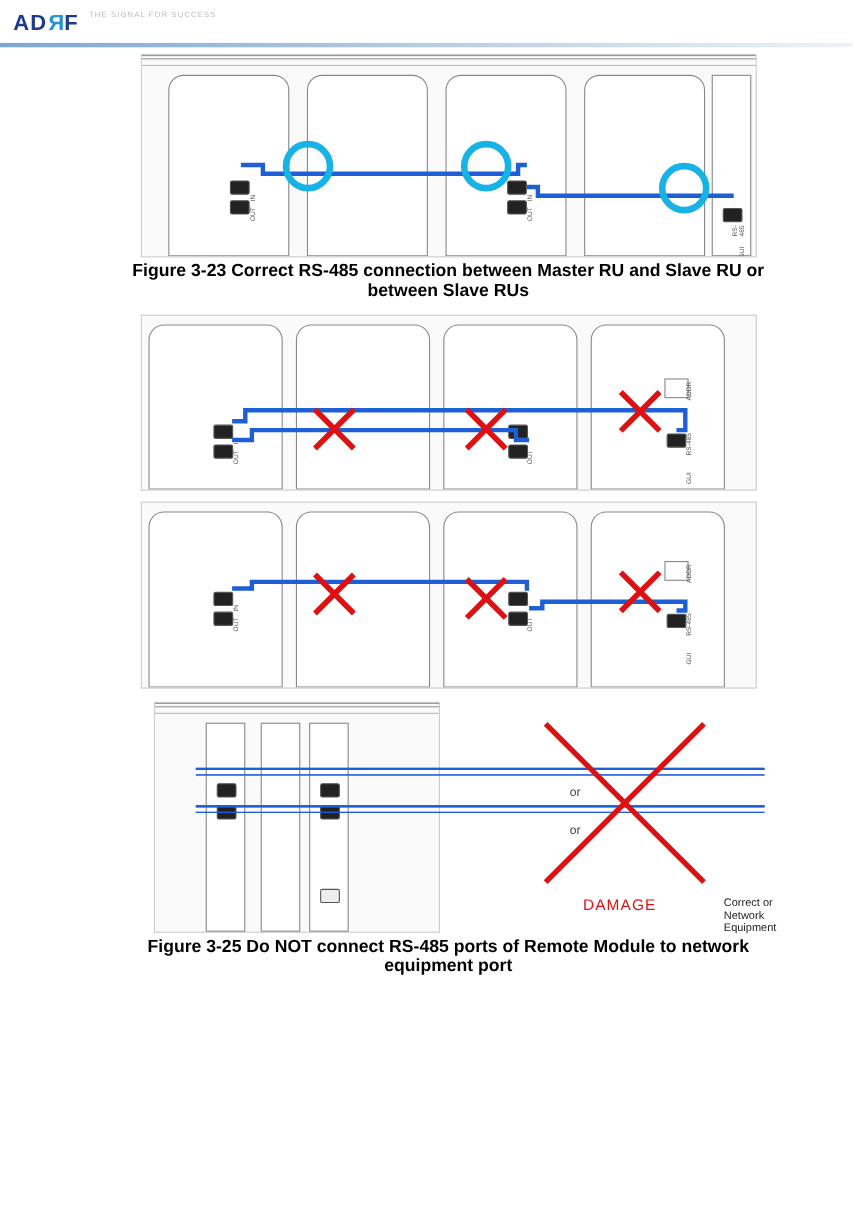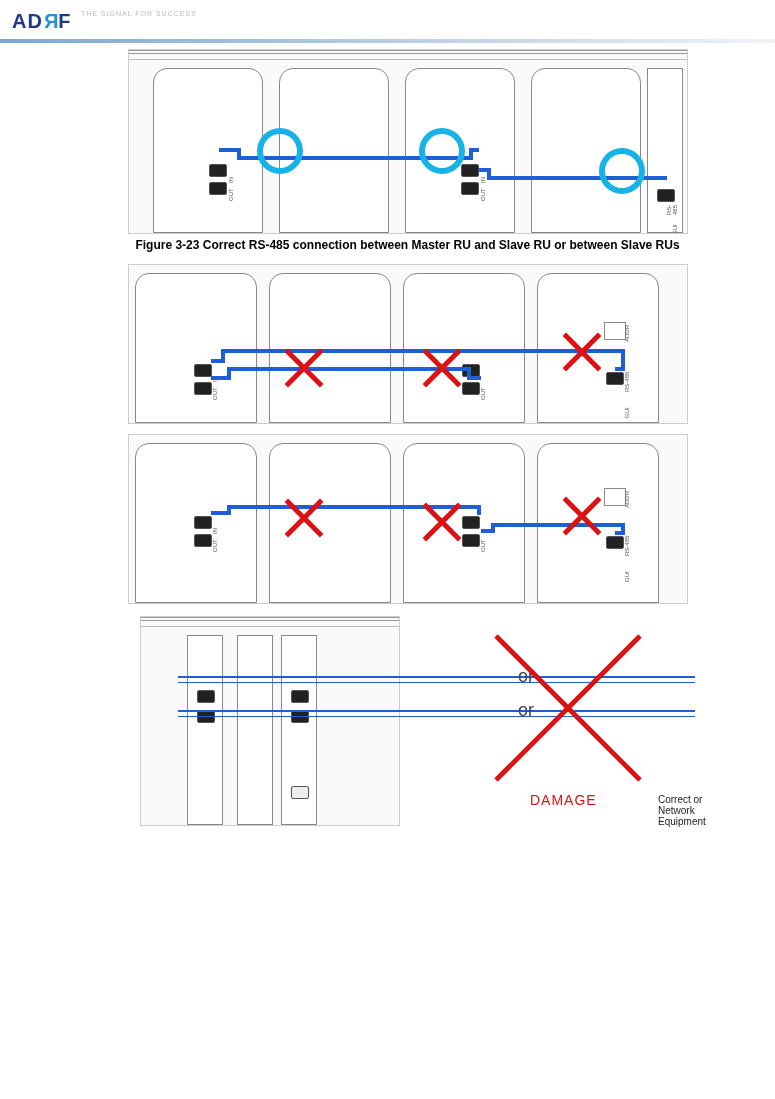--- a/index.html
+++ b/index.html
@@ -55,21 +55,21 @@
     overflow: hidden;
   }
   .fig1 { width: 560px; height: 185px; margin: 0 auto 4px auto; }
   .fig2a { width: 560px; height: 160px; margin: 8px auto 10px auto; }
   .fig2b { width: 560px; height: 170px; margin: 8px auto 4px auto; }
   .fig3wrap { display:flex; align-items:flex-end; gap:18px; margin:8px 0 4px 40px;}
   .fig3 { width: 260px; height: 210px; position:relative; border:1px solid #ccc; background:#fafafa }
   .caption {
     text-align: center;
     font-weight: bold;
-    font-size: 12px;
+    font-size: 16px;
     margin: 4px 0 10px 0;
   }
   .section-head {
     font-weight: bold;
     font-size: 12px;
     margin: 22px 0 4px -20px;
   }
   .footer {
     position: absolute;
     bottom: 28px;
@@ -108,21 +108,21 @@
     transform-origin:center;
   }
   .xmark::before{ transform:translateX(-50%) rotate(45deg);}
   .xmark::after{ transform:translateX(-50%) rotate(-45deg);}
   .bigx {
     position:absolute; width:160px; height:160px;
   }
   .bigx svg line { stroke:#d11; stroke-width:3;}
   .damage { color:#d11; font-size:14px; letter-spacing:1px;}
   .small-note { font-size:10px; color:#222;}
-  .or { font-size:18px; color:#444;}
+  .or { font-size:11px; color:#444;margin-top:27px;}
   .barline {
     position:absolute; height:2px; background:#1e5fd6;
   }
   .rackframe {
     position:absolute; left:0; right:0; top:0; height:10px;
     border-top:4px double #999; border-bottom:1px solid #bbb;
   }
   .bracket {
     position:absolute; left:-6px; width:6px; top:0; bottom:0;
     border:1px solid #aaa; border-right:none; background:#f5f5f5;
@@ -272,18 +272,19 @@
           <div class="bigx" style="left:70px; top:12px;">
             <svg viewBox="0 0 100 100" width="160" height="160">
                 <line x1="5" y1="5" x2="95" y2="95"></line>
                 <line x1="95" y1="5" x2="5" y2="95"></line>
               </svg>
           </div>
           <span class="damage" style="position:absolute; left:112px; top:176px;">DAMAGE</span>
           <span class="small-note" style="position:absolute; left:240px; top:178px;">Correct or Network Equipment</span>
         </div>
       </div>
+      <div class="caption">Figure 3-25    Do NOT connect RS-485 ports of Remote Module to network equipment port</div>
     </div>
 
 
   </div>
 
 </div>
 
 </body></html>

